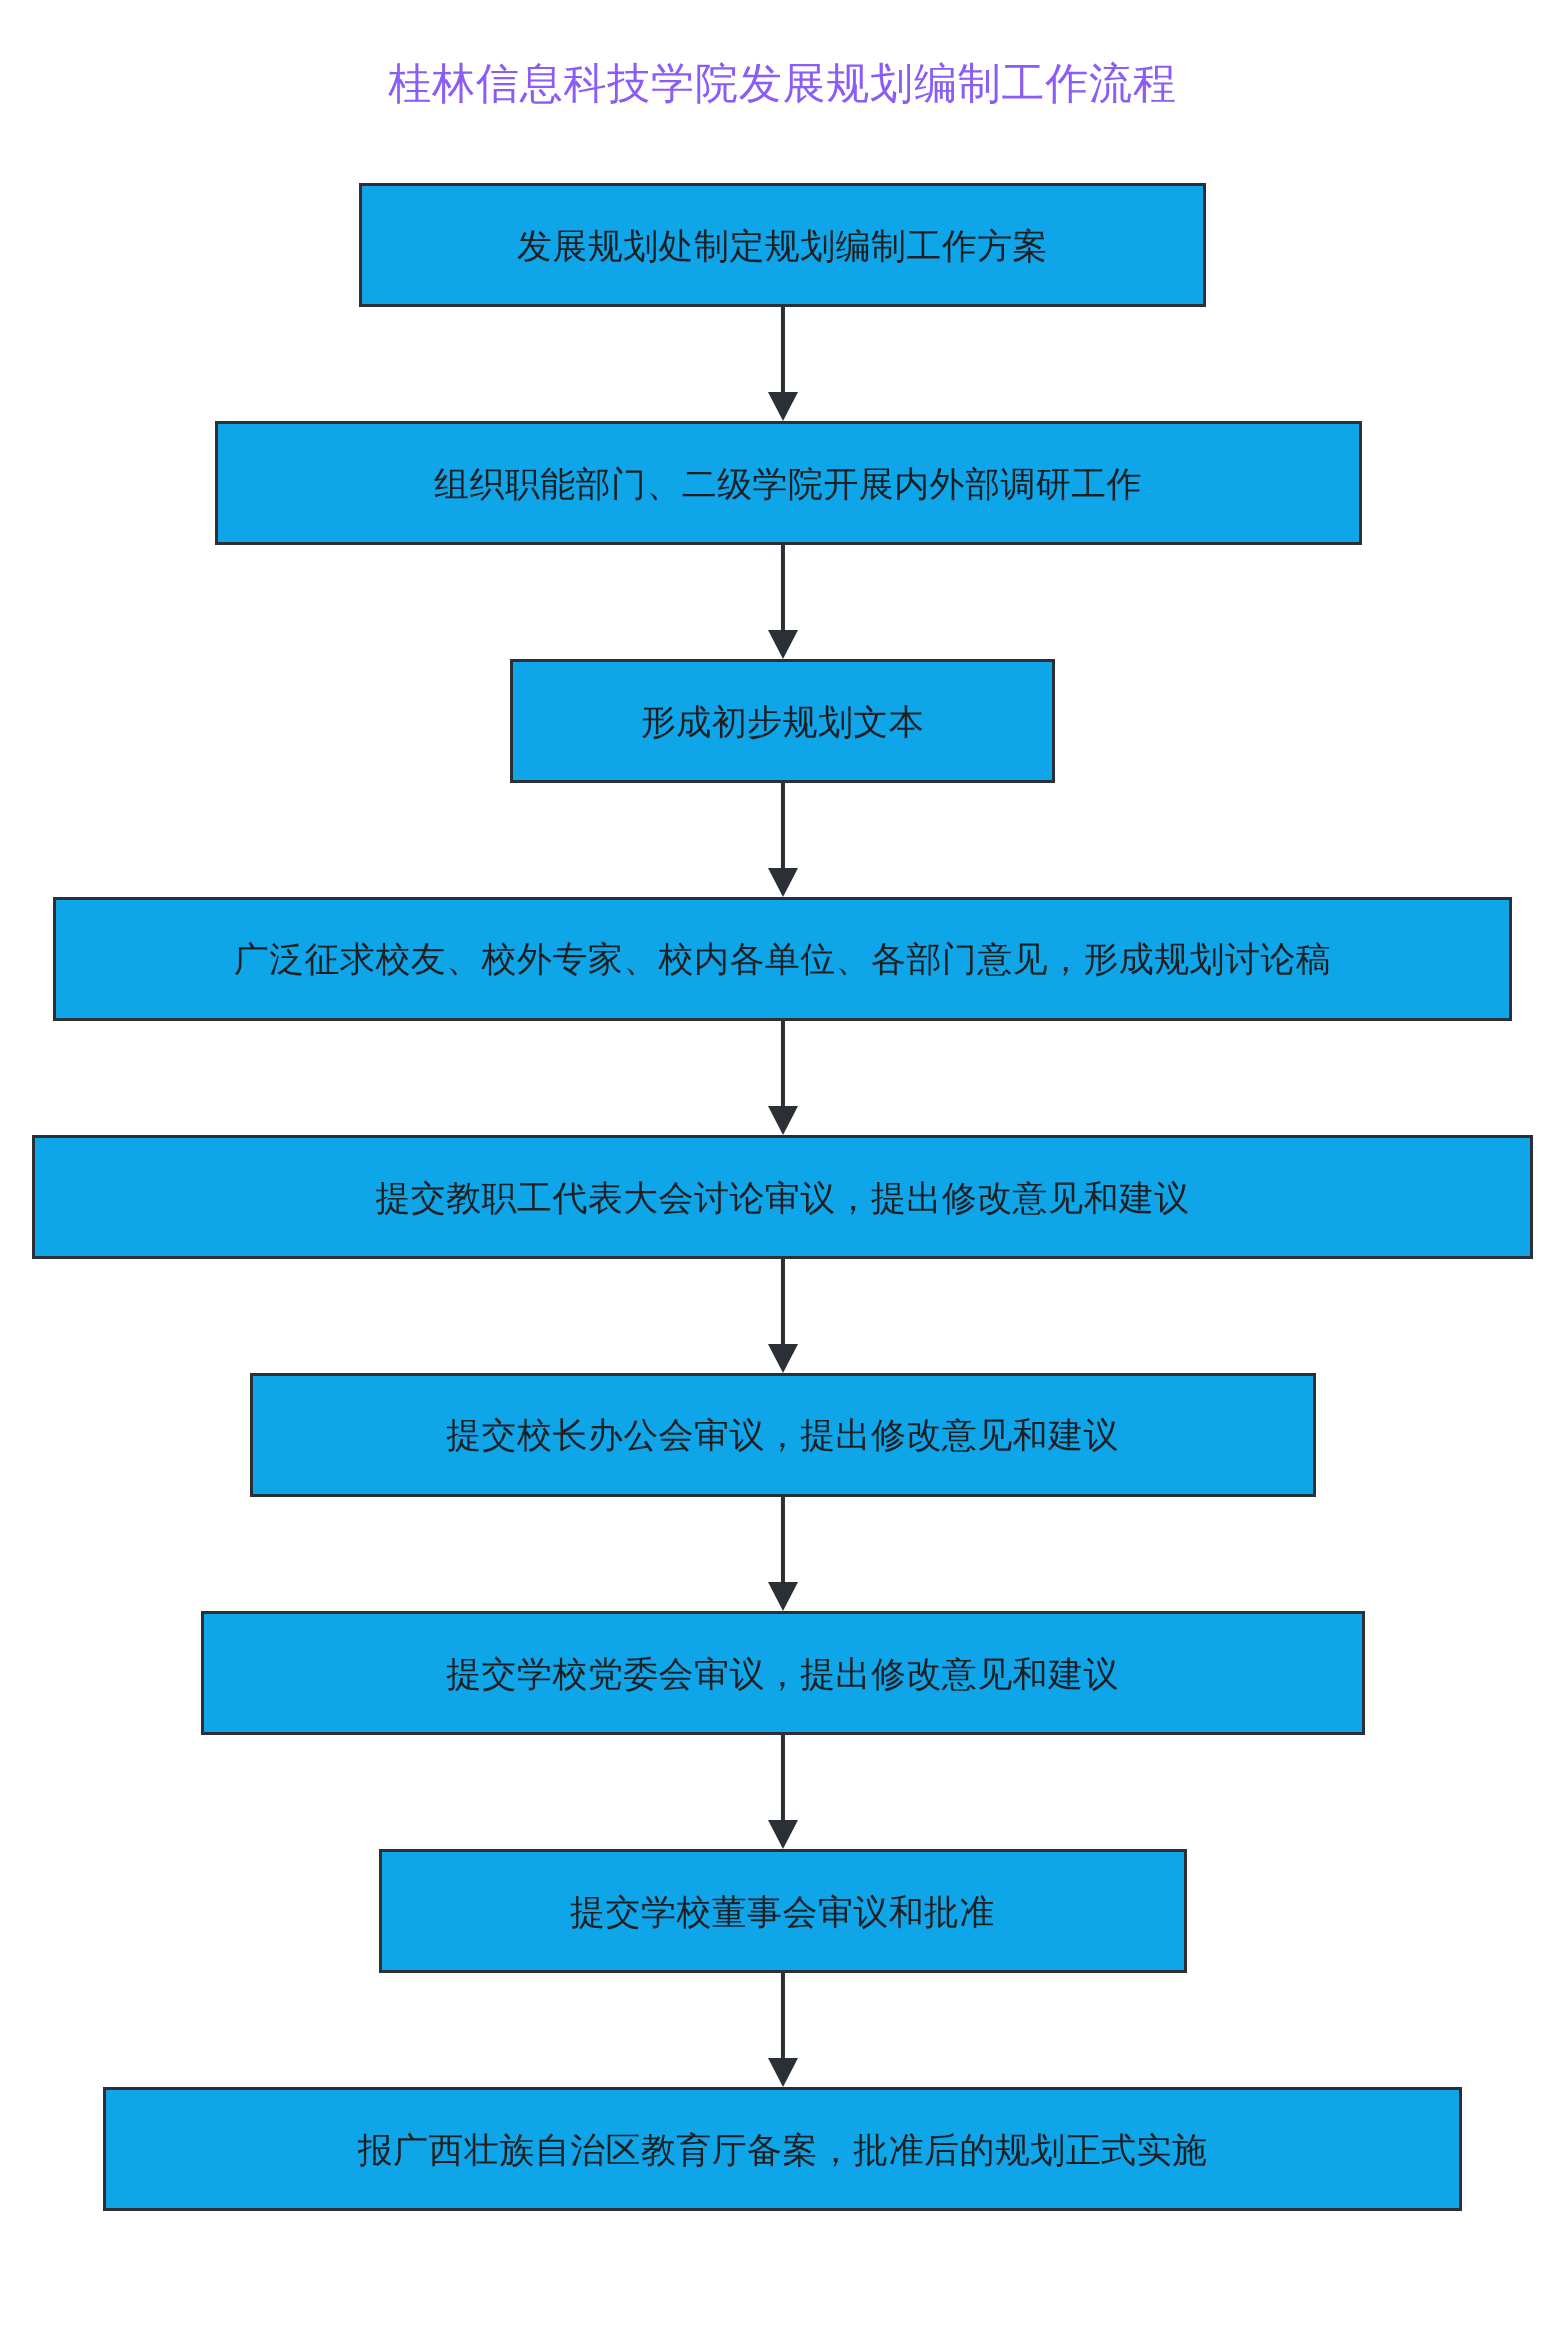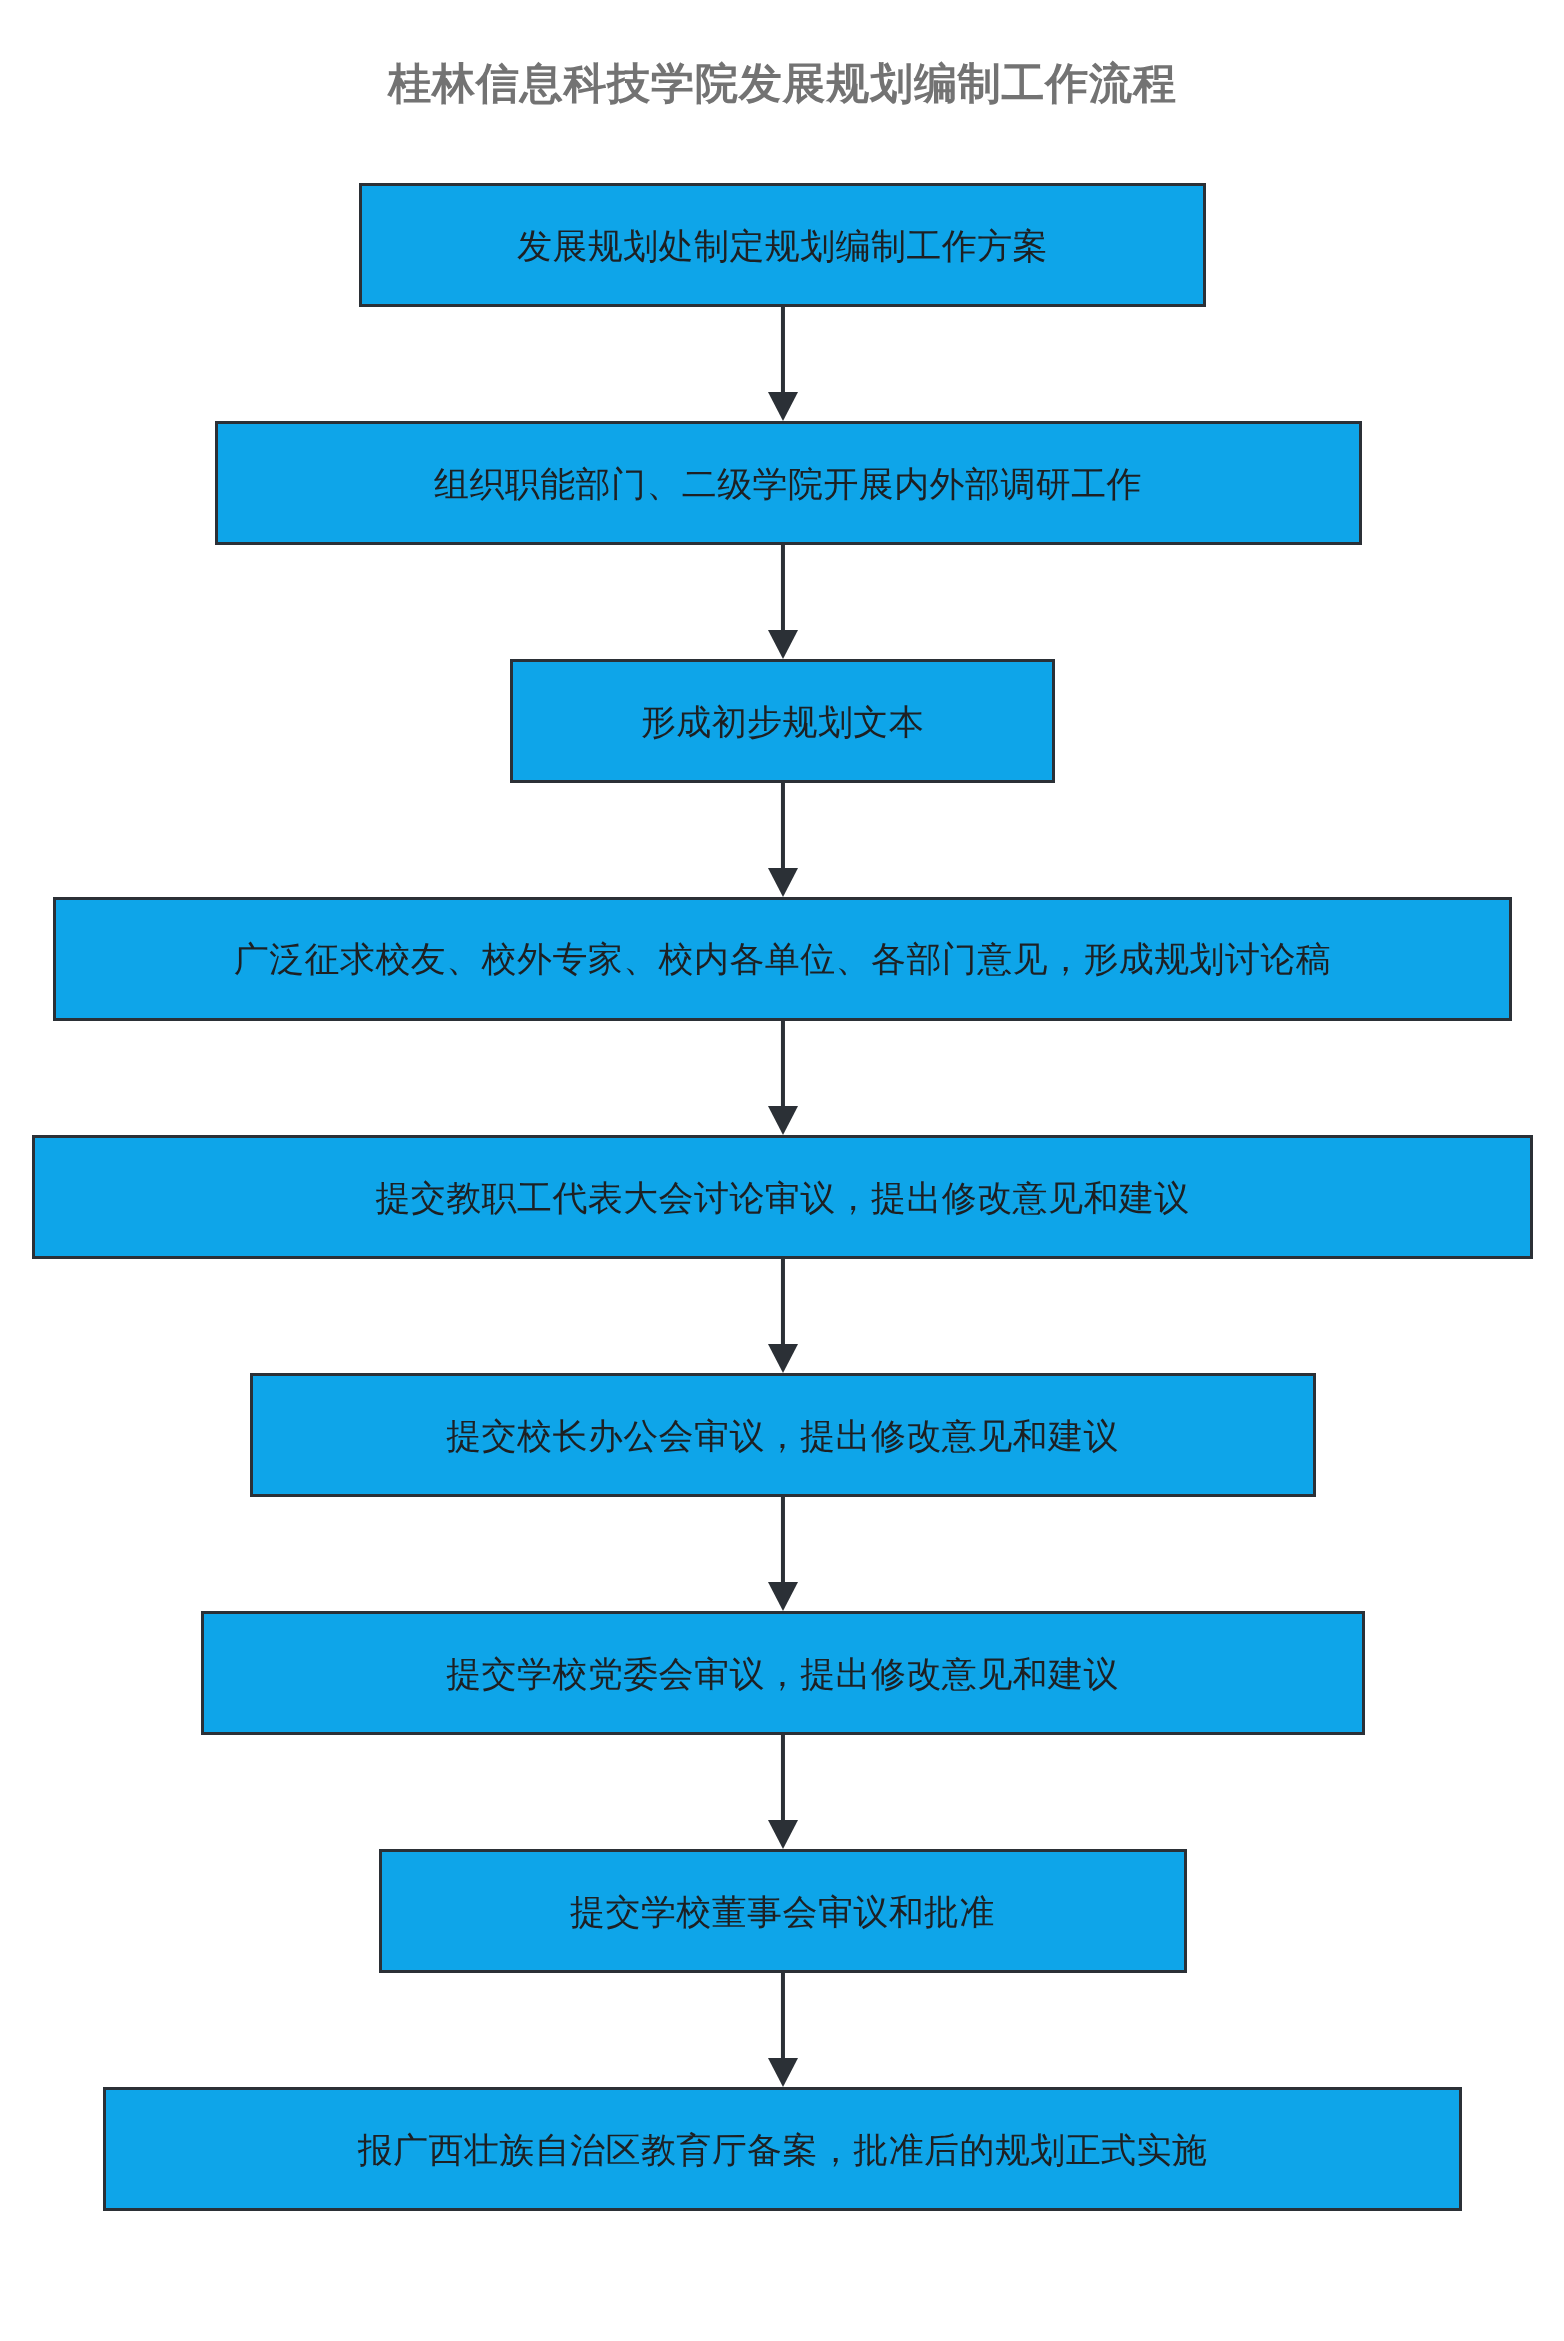--- a/index.html
+++ b/index.html
@@ -24,23 +24,23 @@
   }
 
   
   .chart-title {
     position: absolute;
     top: 55px;
     left: 0;
     width: 1565px;
     text-align: center;
     font-size: 43px;
-    font-weight: 700;
+    font-weight: 400;
     letter-spacing: 0.8px;
-    color: #737373;
+    color: #8b5cf6;
     white-space: nowrap;
   }
 
   
   .flow {
     position: absolute;
     top: 183px;
     left: 0;
     width: 1565px;
     display: flex;
@@ -67,21 +67,21 @@
     white-space: nowrap;
     letter-spacing: 0.4px;
   }
 
   
   .w-1 { width: 847px; }
   .w-2 { width: 1147px; margin-left: 11px; }
   .w-3 { width: 545px; text-align: right; }
   .w-4 { width: 1459px; font-family: Liberation Serif, serif; }
   .w-5 { width: 1501px; }
-  .w-6 { width: 1066px; }
+  .w-6 { width: 1066px; font-family: Liberation Serif, serif; }
   .w-7 { width: 1164px; }
   .w-8 { width: 808px; align-items: center; }
   .w-9 { width: 1359px; }
 
   
   .connector {
     position: relative;
     width: 33px;
     height: 114px;
     flex: 0 0 auto;

